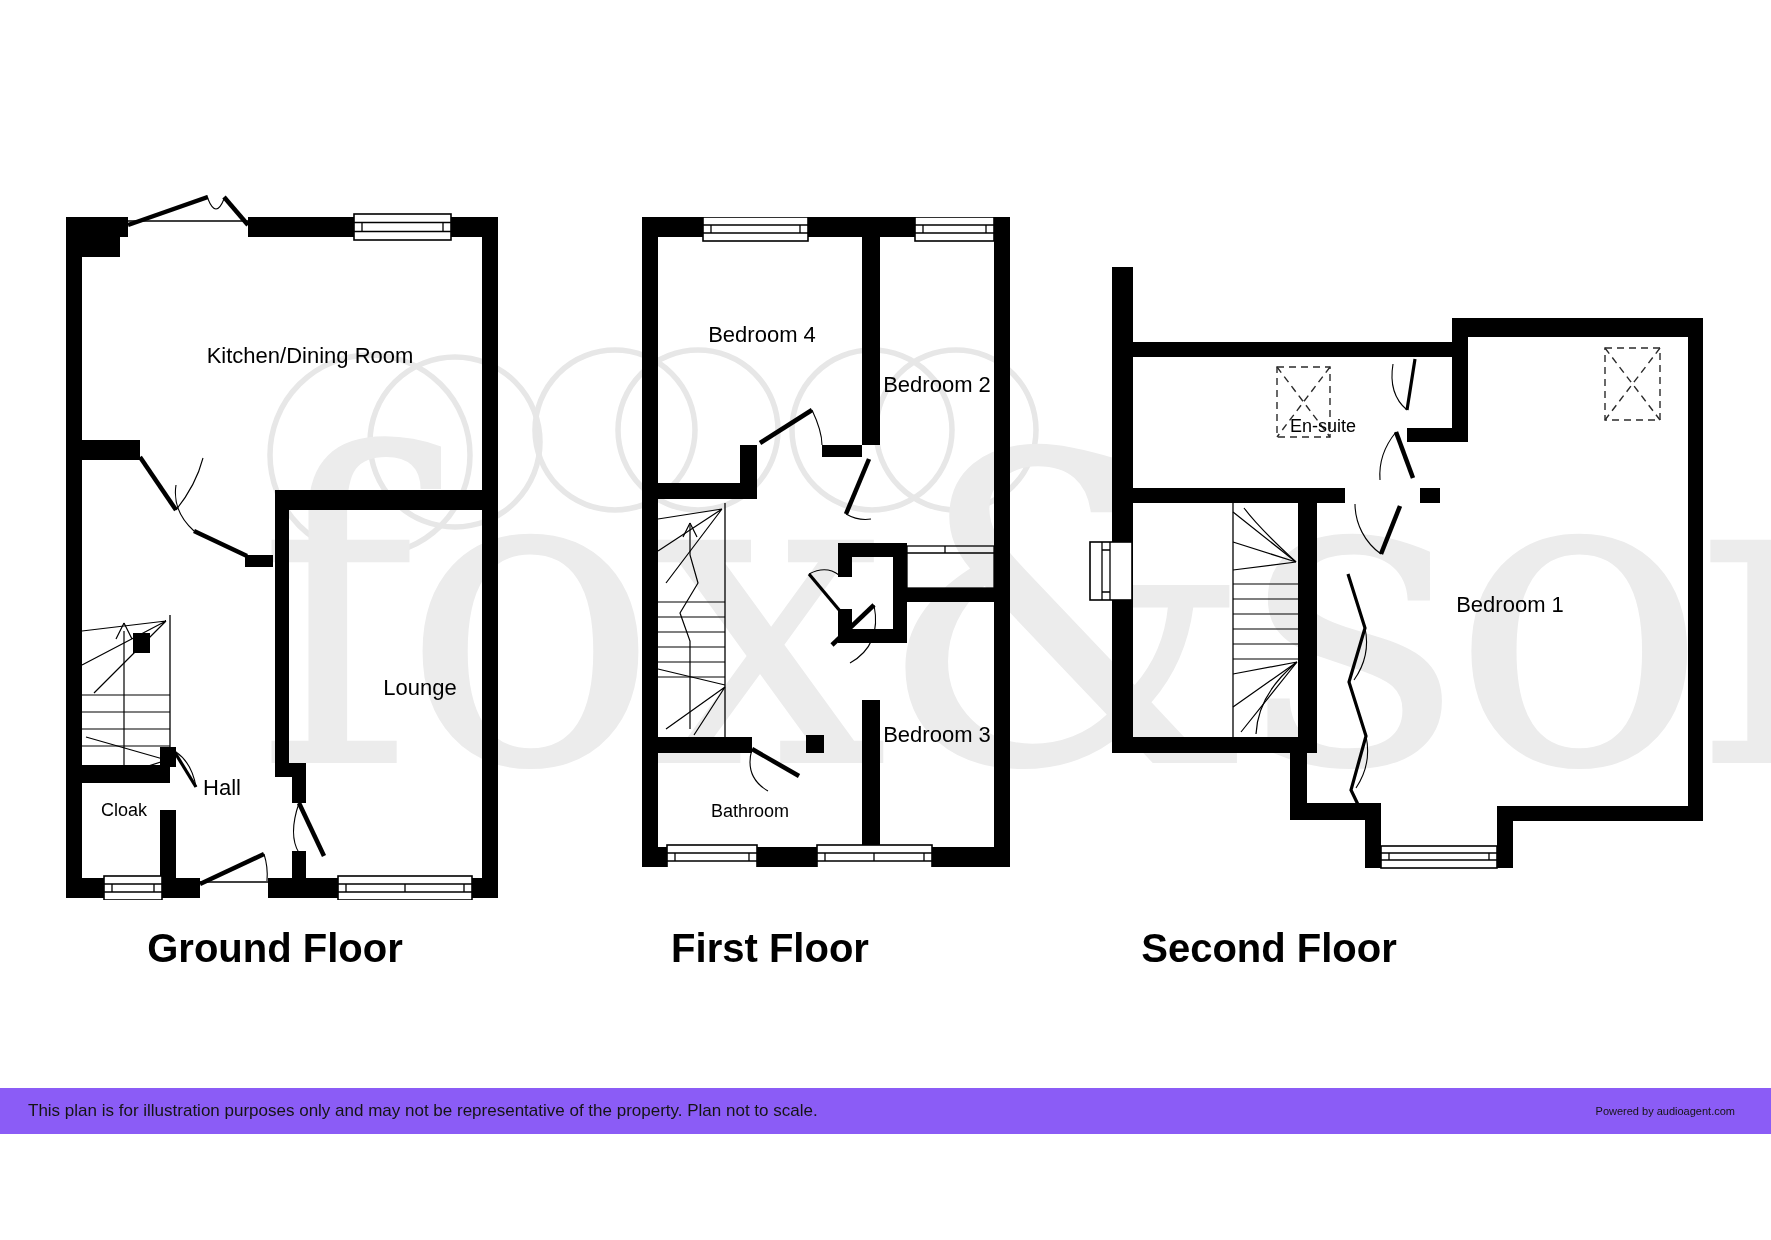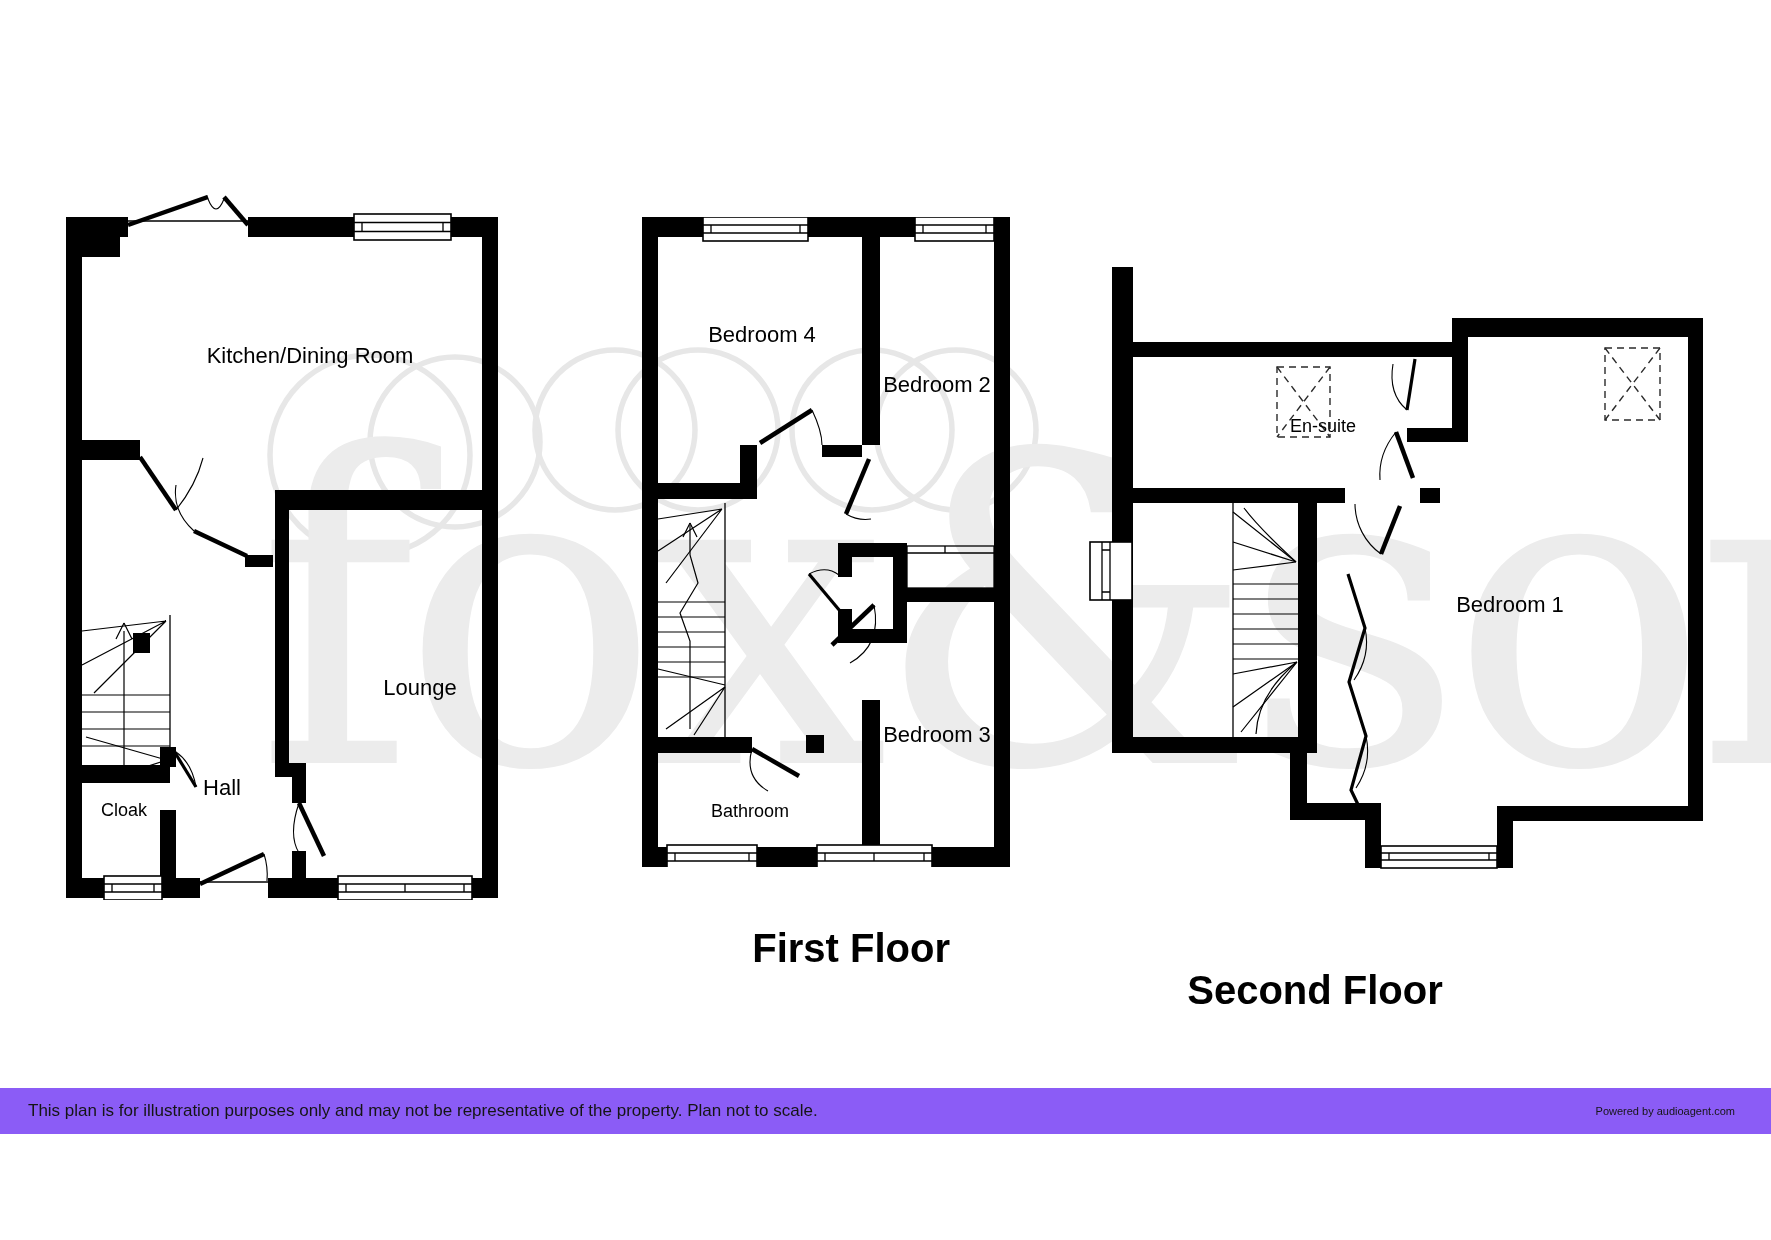--- a/index.html
+++ b/index.html
@@ -278,21 +278,22 @@
     <g>
       <rect class="dash" x="527" y="36" width="55" height="72"></rect>
       <path class="dash" d="M527,36 L582,108 M582,36 L527,108"></path>
     </g>
     <g>
       <text class="room room-sm" x="245" y="120">En-suite</text>
       <text class="room" x="432" y="300">Bedroom 1</text>
     </g>
   </svg>
 
-  <div class="floor-title" style="left:540px;text-align:right;">First Floor</div>
-  <div class="floor-title" style="left:1110px;margin-top:42px;">Second Floor</div>
+  <div class="floor-title" style="left:70px;">Ground Floor</div>
+  <div class="floor-title" style="left:565px;">First Floor</div>
+  <div class="floor-title" style="left:1064px;">Second Floor</div>
 
   <div class="footer-bar">
     <div class="footer-disclaimer">This plan is for illustration purposes only and may not be representative of the property. Plan not to scale.</div>
     <div class="footer-credit">Powered by audioagent.com</div>
   </div>
 
 </div>
 
 </body></html>

